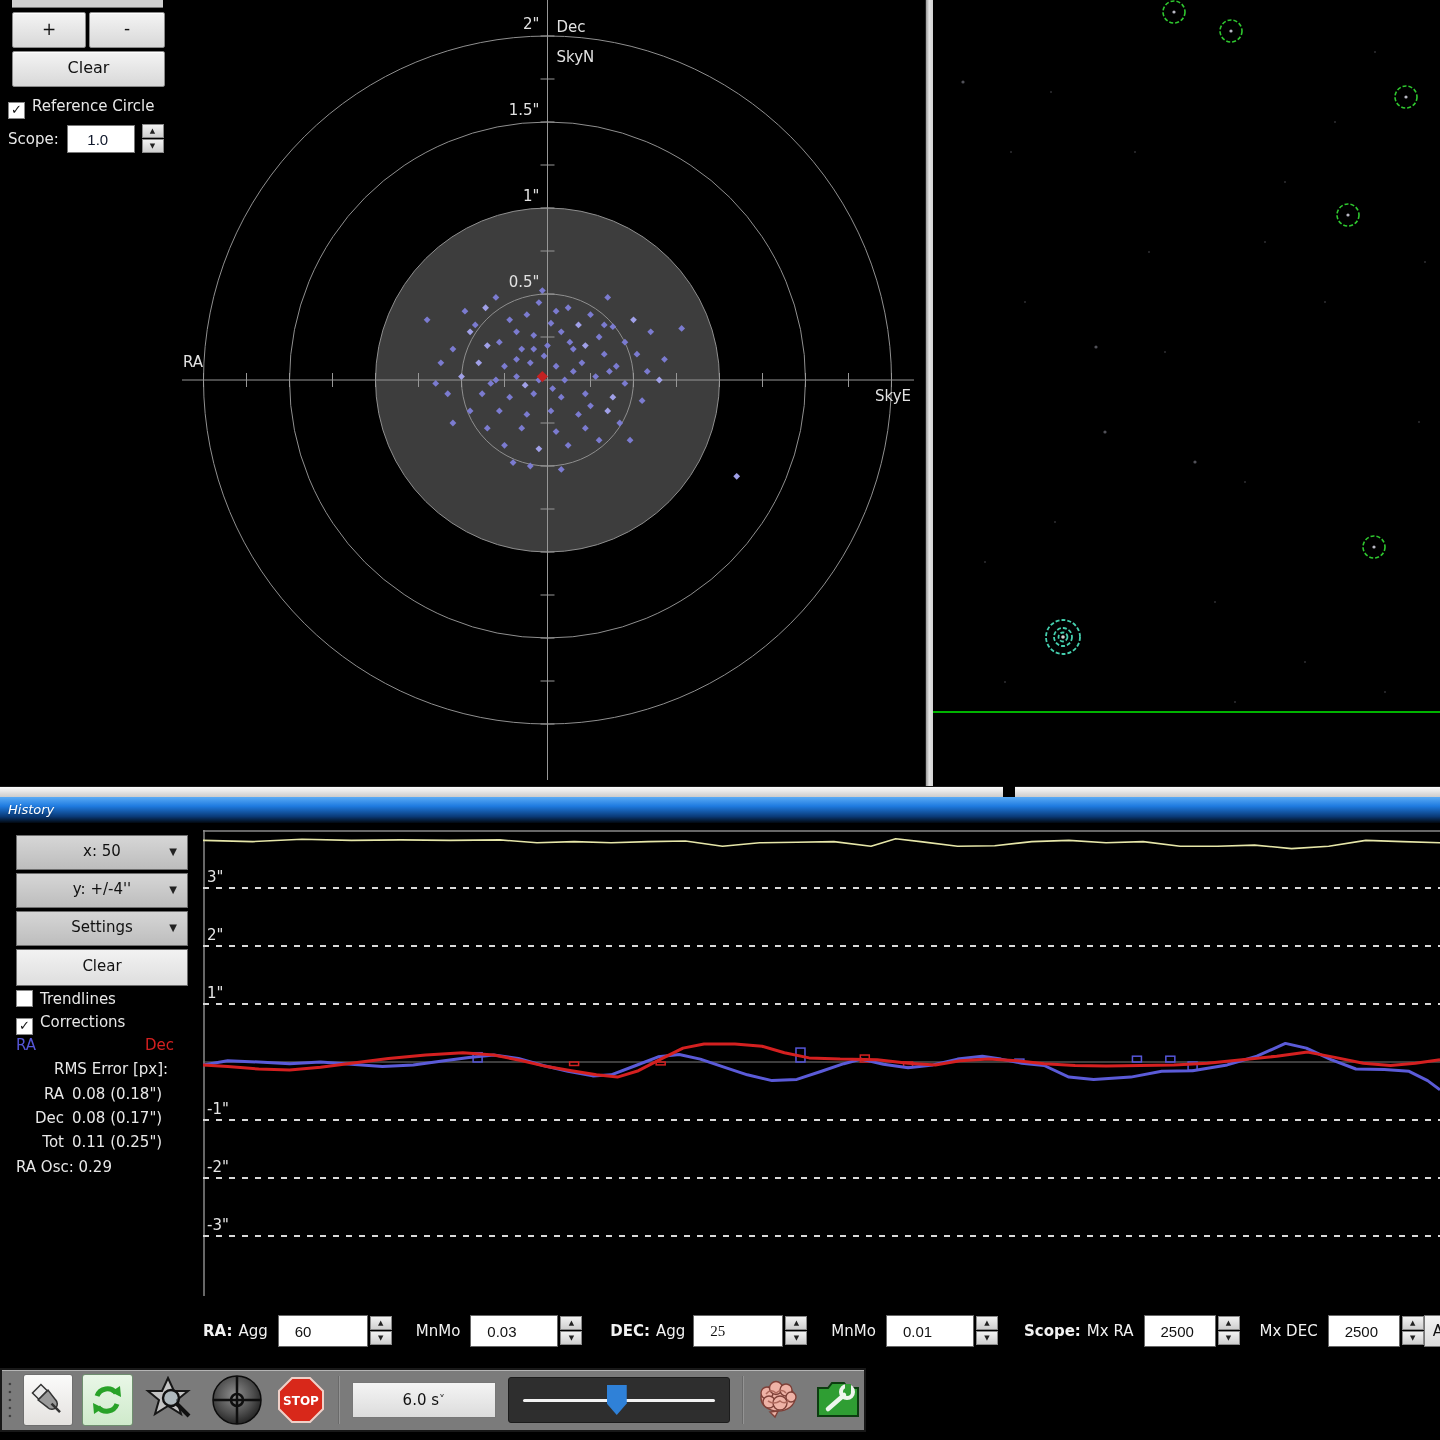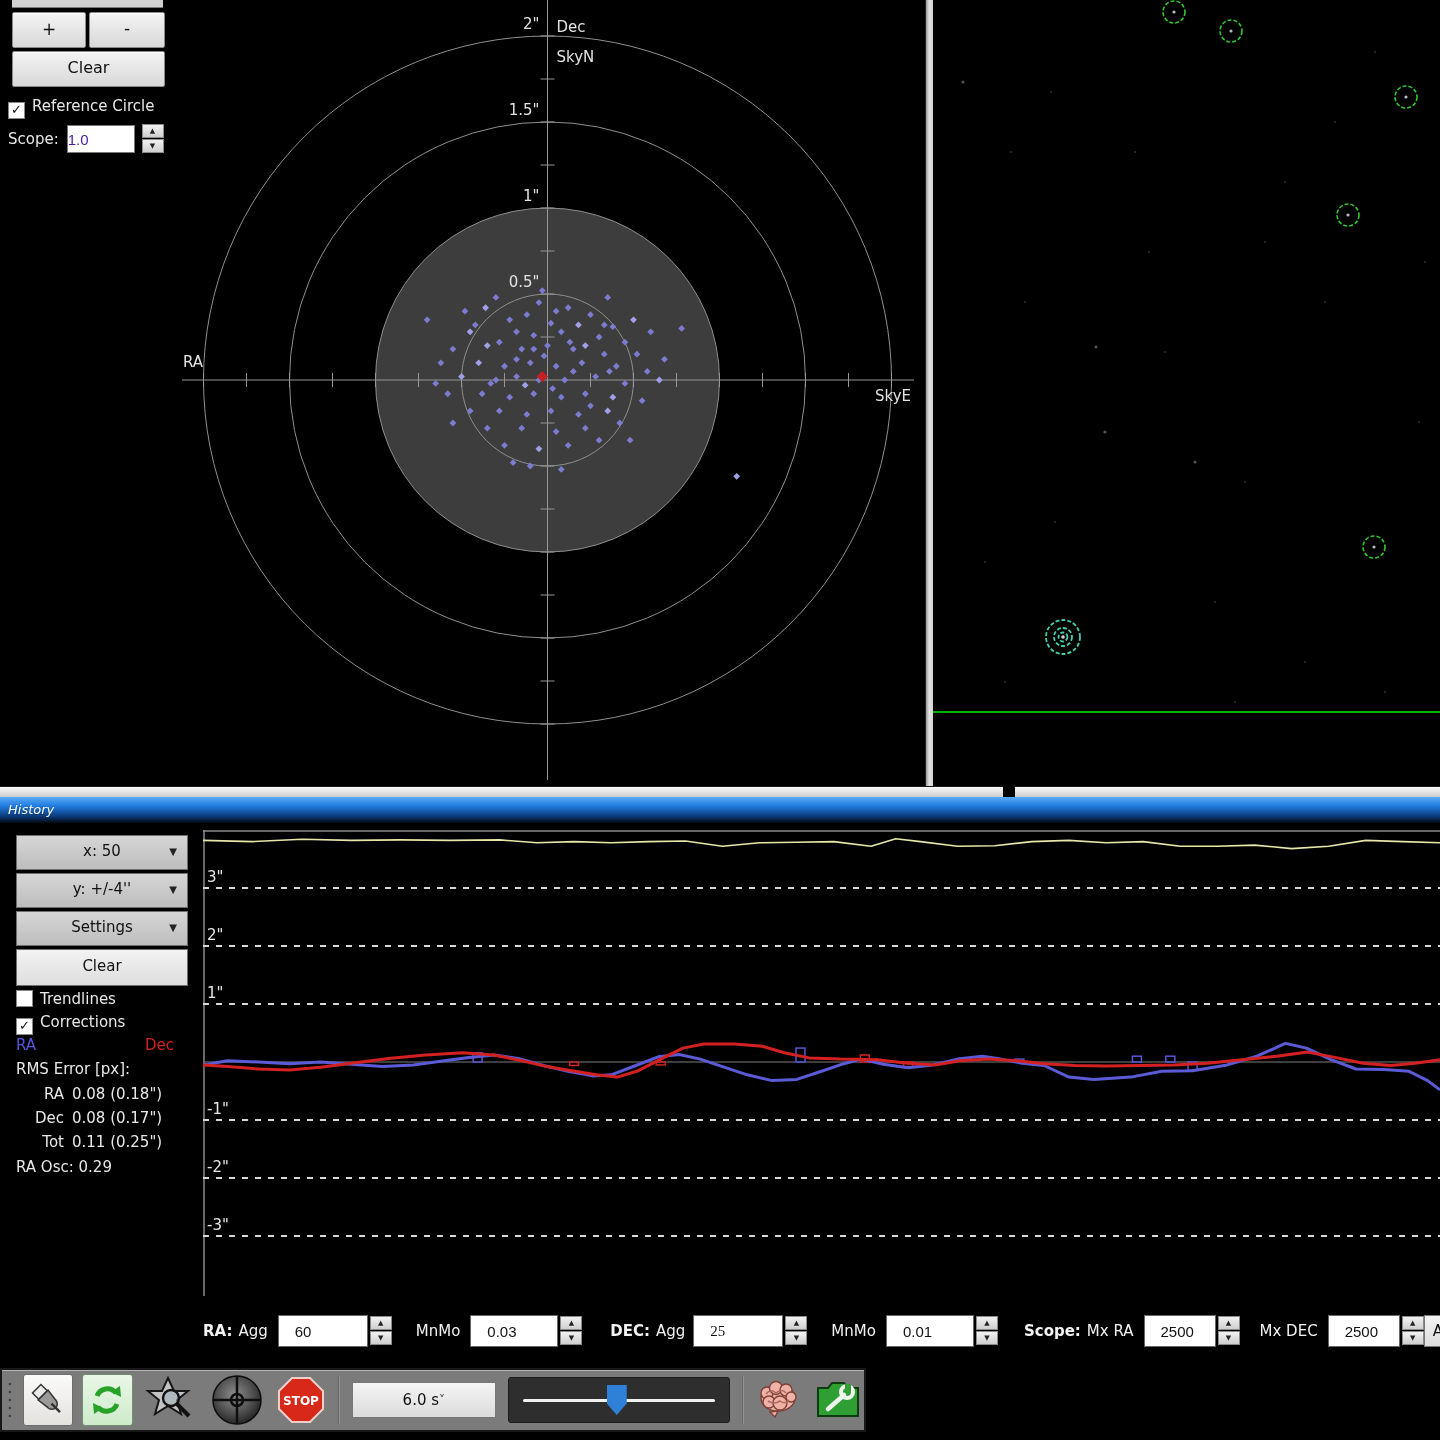--- a/index.html
+++ b/index.html
@@ -11,22 +11,22 @@
     color:#111;font-size:17px;text-align:center;cursor:pointer;box-shadow:inset 0 1px #fff;}
   #btn-plus{left:12px;top:12px;width:72px;height:34px;line-height:32px;}
   #btn-minus{left:89px;top:12px;width:74px;height:34px;line-height:30px;}
   #btn-clear-target{left:12px;top:51px;width:151px;height:34px;line-height:32px;font-size:16px;}
   #top-partial-btn{left:12px;top:0;width:151px;height:7px;background:#d0d0d0;border-bottom:1px solid #777;}
   .cb{width:15px;height:15px;background:#fff;border:1px solid #888;display:inline-block;
     font-size:13px;line-height:14px;text-align:center;color:#111;font-weight:bold;vertical-align:-3px;cursor:pointer;}
   .cb-label{color:#e8e8e8;font-size:15px;margin-left:7px;}
   #ref-circle-row{left:8px;top:96px;}
   #radius-row{left:8px;top:124px;color:#e8e8e8;font-size:15px;}
-  #radius-input{width:60px;height:26px;background:#fff;border:1px solid #777;color:#4c1d95;
-    font-size:15px;text-align:left;padding:0 6px 0 0;margin-left:8px;vertical-align:middle;}
+  #radius-input{width:60px;height:26px;background:#fff;border:1px solid #777;color:#0f172a;
+    font-size:15px;text-align:center;padding:0 6px 0 0;margin-left:8px;vertical-align:middle;}
   .spinner{display:inline-block;width:22px;height:30px;vertical-align:middle;margin-left:2px;}
   .spinner .sb{width:22px;height:14px;background:linear-gradient(#f2f2f2,#cfcfcf);border:1px solid #8a8a8a;
     box-sizing:border-box;font-size:7px;line-height:12px;text-align:center;color:#222;cursor:pointer;}
   .spinner .sb+.sb{margin-top:1px;}
   
   #v-divider{left:925px;top:0;width:8px;height:786px;background:linear-gradient(90deg,#9a9a9a,#e3e3e3 40%,#cccccc);border-left:1px solid #222;}
   #star-panel{left:933px;top:0;width:507px;height:786px;background:#000;}
   
   #h-sash{left:0;top:786px;width:1440px;height:11px;background:linear-gradient(#fbfbfb,#c7c7c7);border-top:1px solid #1a1a1a;}
   #h-sash-notch{left:1003px;top:786px;width:12px;height:11px;background:#000;}
@@ -296,21 +296,21 @@
 <div class="abs hrow" style="top:990px;">
   <span class="cb" id="cb-trendlines"></span><span class="cb-label">Trendlines</span>
 </div>
 <div class="abs hrow" style="top:1013px;">
   <span class="cb" id="cb-corrections">✓</span><span class="cb-label">Corrections</span>
 </div>
 <div class="abs hrow" style="top:1036px;width:170px;">
   <span id="legend-ra" style="color: rgb(86, 86, 216);">RA</span>
   <span id="legend-dec" style="float: right; margin-right: 12px; color: rgb(212, 32, 32);">Dec</span>
 </div>
-<div class="abs hrow" style="top:1060px;">RMS Error [px]:</div>
+<div class="abs hrow" style="top:1060px;margin-left:38px;">RMS Error [px]:</div>
 <div class="abs hrow" style="top:1085px;">
   <span class="rms-label">RA</span><span>0.08 (0.18")</span>
 </div>
 <div class="abs hrow" style="top:1109px;">
   <span class="rms-label">Dec</span><span>0.08 (0.17")</span>
 </div>
 <div class="abs hrow" style="top:1133px;">
   <span class="rms-label">Tot</span><span>0.11 (0.25")</span>
 </div>
 <div class="abs hrow" style="top:1158px;">RA Osc: 0.29</div>

